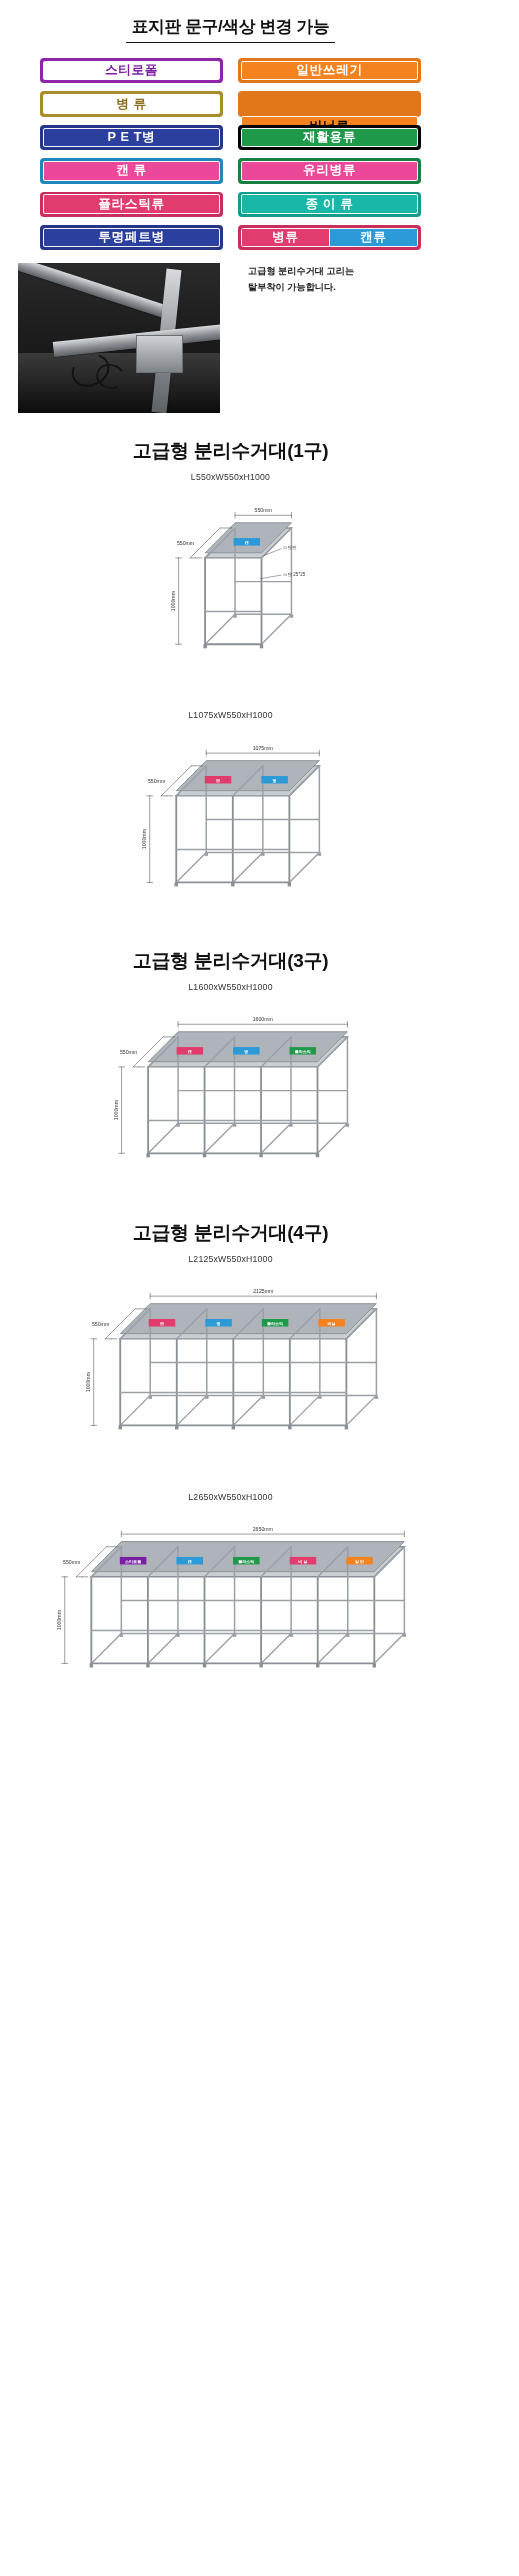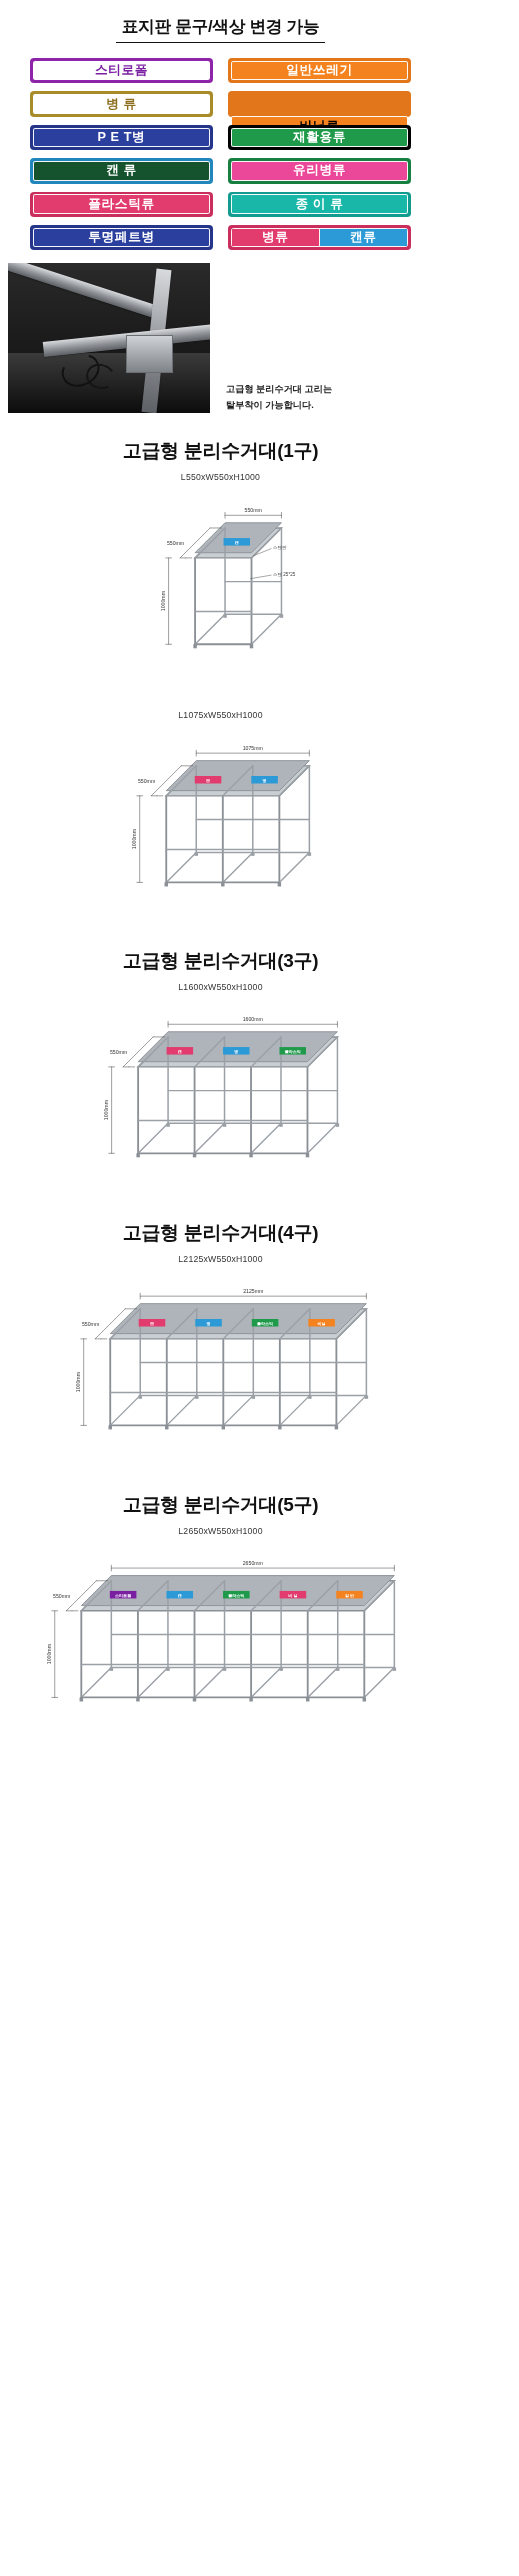--- a/index.html
+++ b/index.html
@@ -2,21 +2,21 @@
 <html style="font-size:9.2px"><head>
 <meta charset="utf-8">
 <style>
   html,body{margin:0;padding:0;background:#ffffff;}
   body{
     width:519px;
     font-family:"Liberation Sans","DejaVu Sans",sans-serif;
     color:#222;
     -webkit-font-smoothing:antialiased;
   }
-  .page{width:441px;position:relative;}
+  .page{width:441px;position:relative;padding-left:10px;}
 
   
   .title-wrap{padding-top:15px;text-align:center;}
   .main-title{
     display:inline-block;
     font-size:16.7px;
     font-weight:bold;
     letter-spacing:-0.3px;
     color:#111;
     border-bottom:1.7px solid #111;
@@ -72,22 +72,22 @@
     font-weight:bold;
   }
   .notice .free{color:#2b6fd6;}
   .notice .l2{display:block;}
 
   
   .photo-block{
     margin:12.7px auto 0 auto;
     width:496px;
     display:flex;
-    align-items:flex-end;
-    gap:16px;
+    align-items:flex-start;
+    gap:28px;
     padding-left:8px;
     box-sizing:border-box;
   }
   .photo{
     width:202px;height:150px;
     position:relative;
     overflow:hidden;
     background:linear-gradient(180deg,#2a2a2a 0%,#1d1d1d 45%,#111 100%);
     flex:0 0 auto;
   }
@@ -159,21 +159,21 @@
       <div class="sign" style="background: rgb(226, 118, 26);">
         <div class="inner" style="background: rgb(244, 130, 31); color: #000000; margin-top: 44px;">비닐류</div>
       </div>
       <div class="sign" style="background: rgb(36, 53, 138);">
         <div class="inner" style="background: rgb(43, 63, 158); color: rgb(255, 255, 255);">P E T병</div>
       </div>
       <div class="sign" style="background: #000000;">
         <div class="inner" style="background: rgb(31, 154, 74); color: rgb(255, 255, 255);">재활용류</div>
       </div>
       <div class="sign" style="background: rgb(32, 134, 187);">
-        <div class="inner" style="background: #14532d; color: rgb(255, 255, 255);">캔  류</div>
+        <div class="inner" style="background: #ec4899; color: rgb(255, 255, 255);">캔  류</div>
       </div>
       <div class="sign" style="background: rgb(23, 128, 64);">
         <div class="inner" style="background: #ec4899; color: rgb(255, 255, 255);">유리병류</div>
       </div>
       <div class="sign" style="background: rgb(201, 46, 92);">
         <div class="inner" style="background: rgb(226, 59, 109); color: rgb(255, 255, 255);">플라스틱류</div>
       </div>
       <div class="sign" style="background: rgb(18, 156, 144);">
         <div class="inner" style="background: rgb(24, 183, 168); color: rgb(255, 255, 255);">종 이 류</div>
       </div>
@@ -415,21 +415,20 @@
             <line x1="94" y1="112" x2="146" y2="60" stroke="#555" stroke-width="1" stroke-linecap="round"></line>
             <text x="86" y="90" font-size="9" font-family="&quot;Liberation Sans&quot;,&quot;DejaVu Sans&quot;,sans-serif" fill="#333" text-anchor="middle">550mm</text>
             <line x1="74" y1="112" x2="74" y2="262" stroke="#555" stroke-width="1" stroke-linecap="round"></line>
             <line x1="69" y1="112" x2="79" y2="112" stroke="#555" stroke-width="1" stroke-linecap="round"></line>
             <line x1="69" y1="262" x2="79" y2="262" stroke="#555" stroke-width="1" stroke-linecap="round"></line>
             <text x="68" y="187" font-size="9" font-family="&quot;Liberation Sans&quot;,&quot;DejaVu Sans&quot;,sans-serif" fill="#333" text-anchor="middle" transform="rotate(-90 68 187)">1000mm</text>
           </svg>
         </div>
       </div>
       <div class="product">
-        <h2>고급형 분리수거대(5구)</h2>
         <div class="spec">L2650xW550xH1000</div>
         <div class="draw-wrap">
           <svg width="417" height="192" viewBox="0 0 722 332">
             <polygon points="120,112 610,112 662,60 172,60" fill="#c9ced3" stroke="#8a9096" stroke-width="2.4"></polygon>
             <polygon points="120,103 610,103 662,51 172,51" fill="#aeb4ba" stroke="#8a9096" stroke-width="1.6"></polygon>
             <line x1="120" y1="112" x2="120" y2="262" stroke="#8a9096" stroke-width="3.2" stroke-linecap="round"></line>
             <line x1="172" y1="60" x2="172" y2="210" stroke="#9aa0a6" stroke-width="2.6" stroke-linecap="round"></line>
             <line x1="120" y1="112" x2="172" y2="60" stroke="#9aa0a6" stroke-width="2.4" stroke-linecap="round"></line>
             <line x1="120" y1="262" x2="172" y2="210" stroke="#9aa0a6" stroke-width="2.4" stroke-linecap="round"></line>
             <line x1="218" y1="112" x2="218" y2="262" stroke="#8a9096" stroke-width="3.2" stroke-linecap="round"></line>

